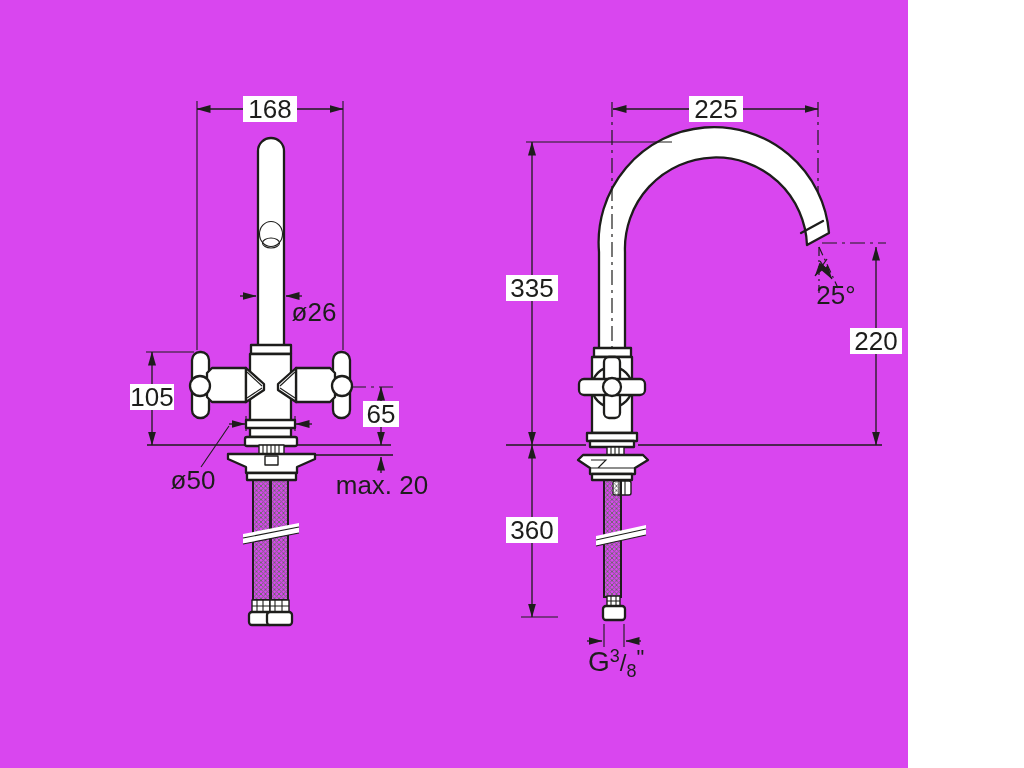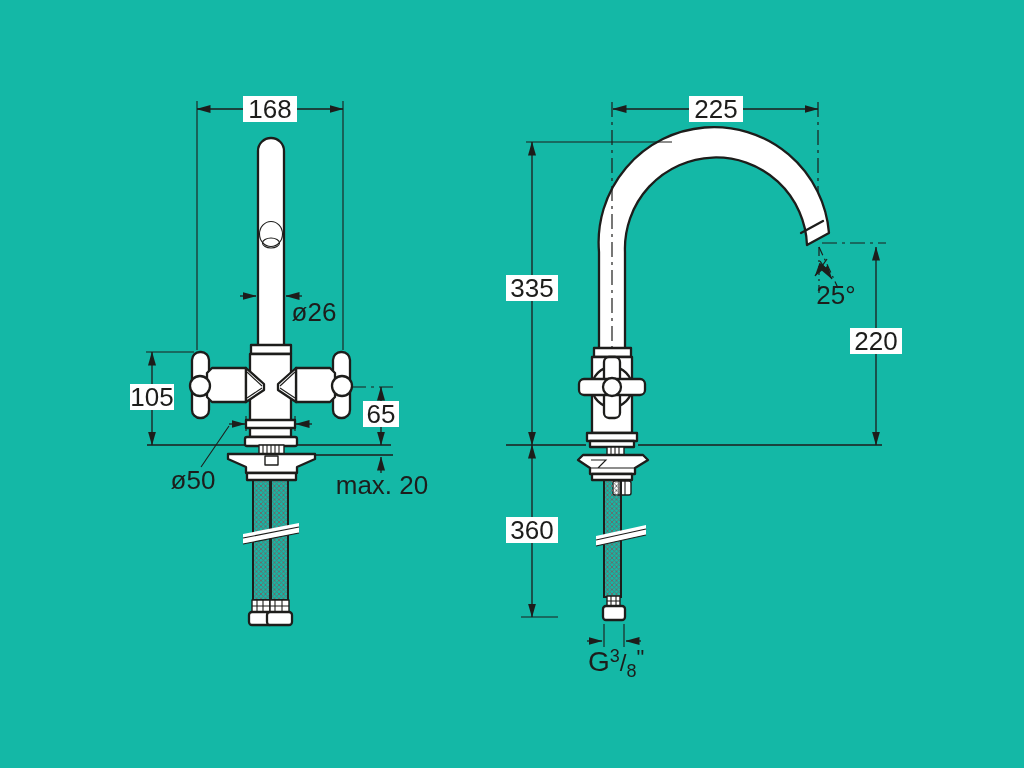--- a/index.html
+++ b/index.html
@@ -1,16 +1,16 @@
 <!DOCTYPE html>
 <html><head>
 <meta charset="utf-8">
 <style>
   html,body{margin:0;padding:0;background:#ffffff;}
-  .canvas{width:1024px;height:768px;position:relative;background:#14b8a6;overflow:hidden;}
+  .canvas{width:908px;height:768px;position:relative;background:#d946ef;overflow:hidden;}
   svg{display:block;}
   .part{fill:#ffffff;stroke:#1d1d1b;stroke-width:2.3;stroke-linejoin:round;}
   .part-thin{fill:#ffffff;stroke:#1d1d1b;stroke-width:1.4;stroke-linejoin:round;}
   .pline{fill:none;stroke:#1d1d1b;stroke-width:2.3;stroke-linecap:round;}
   .tline{fill:none;stroke:#1d1d1b;stroke-width:1.1;}
   .dim{fill:none;stroke:#1d1d1b;stroke-width:1.3;}
   .ext{fill:none;stroke:#1d1d1b;stroke-width:1.1;}
   .cl{fill:none;stroke:#1d1d1b;stroke-width:1.2;stroke-dasharray:15 5 3 5;}
   .cls{fill:none;stroke:#1d1d1b;stroke-width:1.2;stroke-dasharray:9 4 2 4;}
   .halo{fill:#ffffff;stroke:none;}

